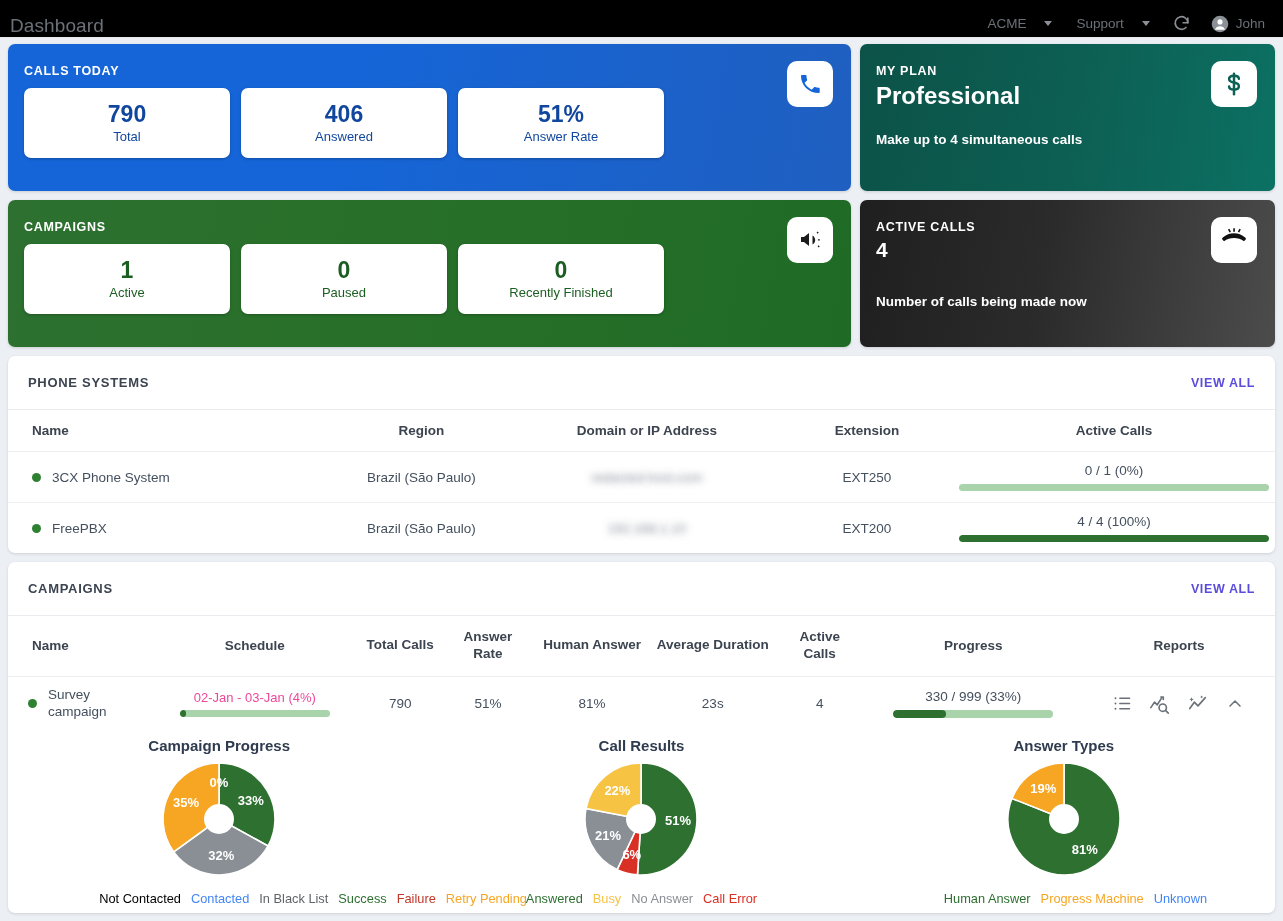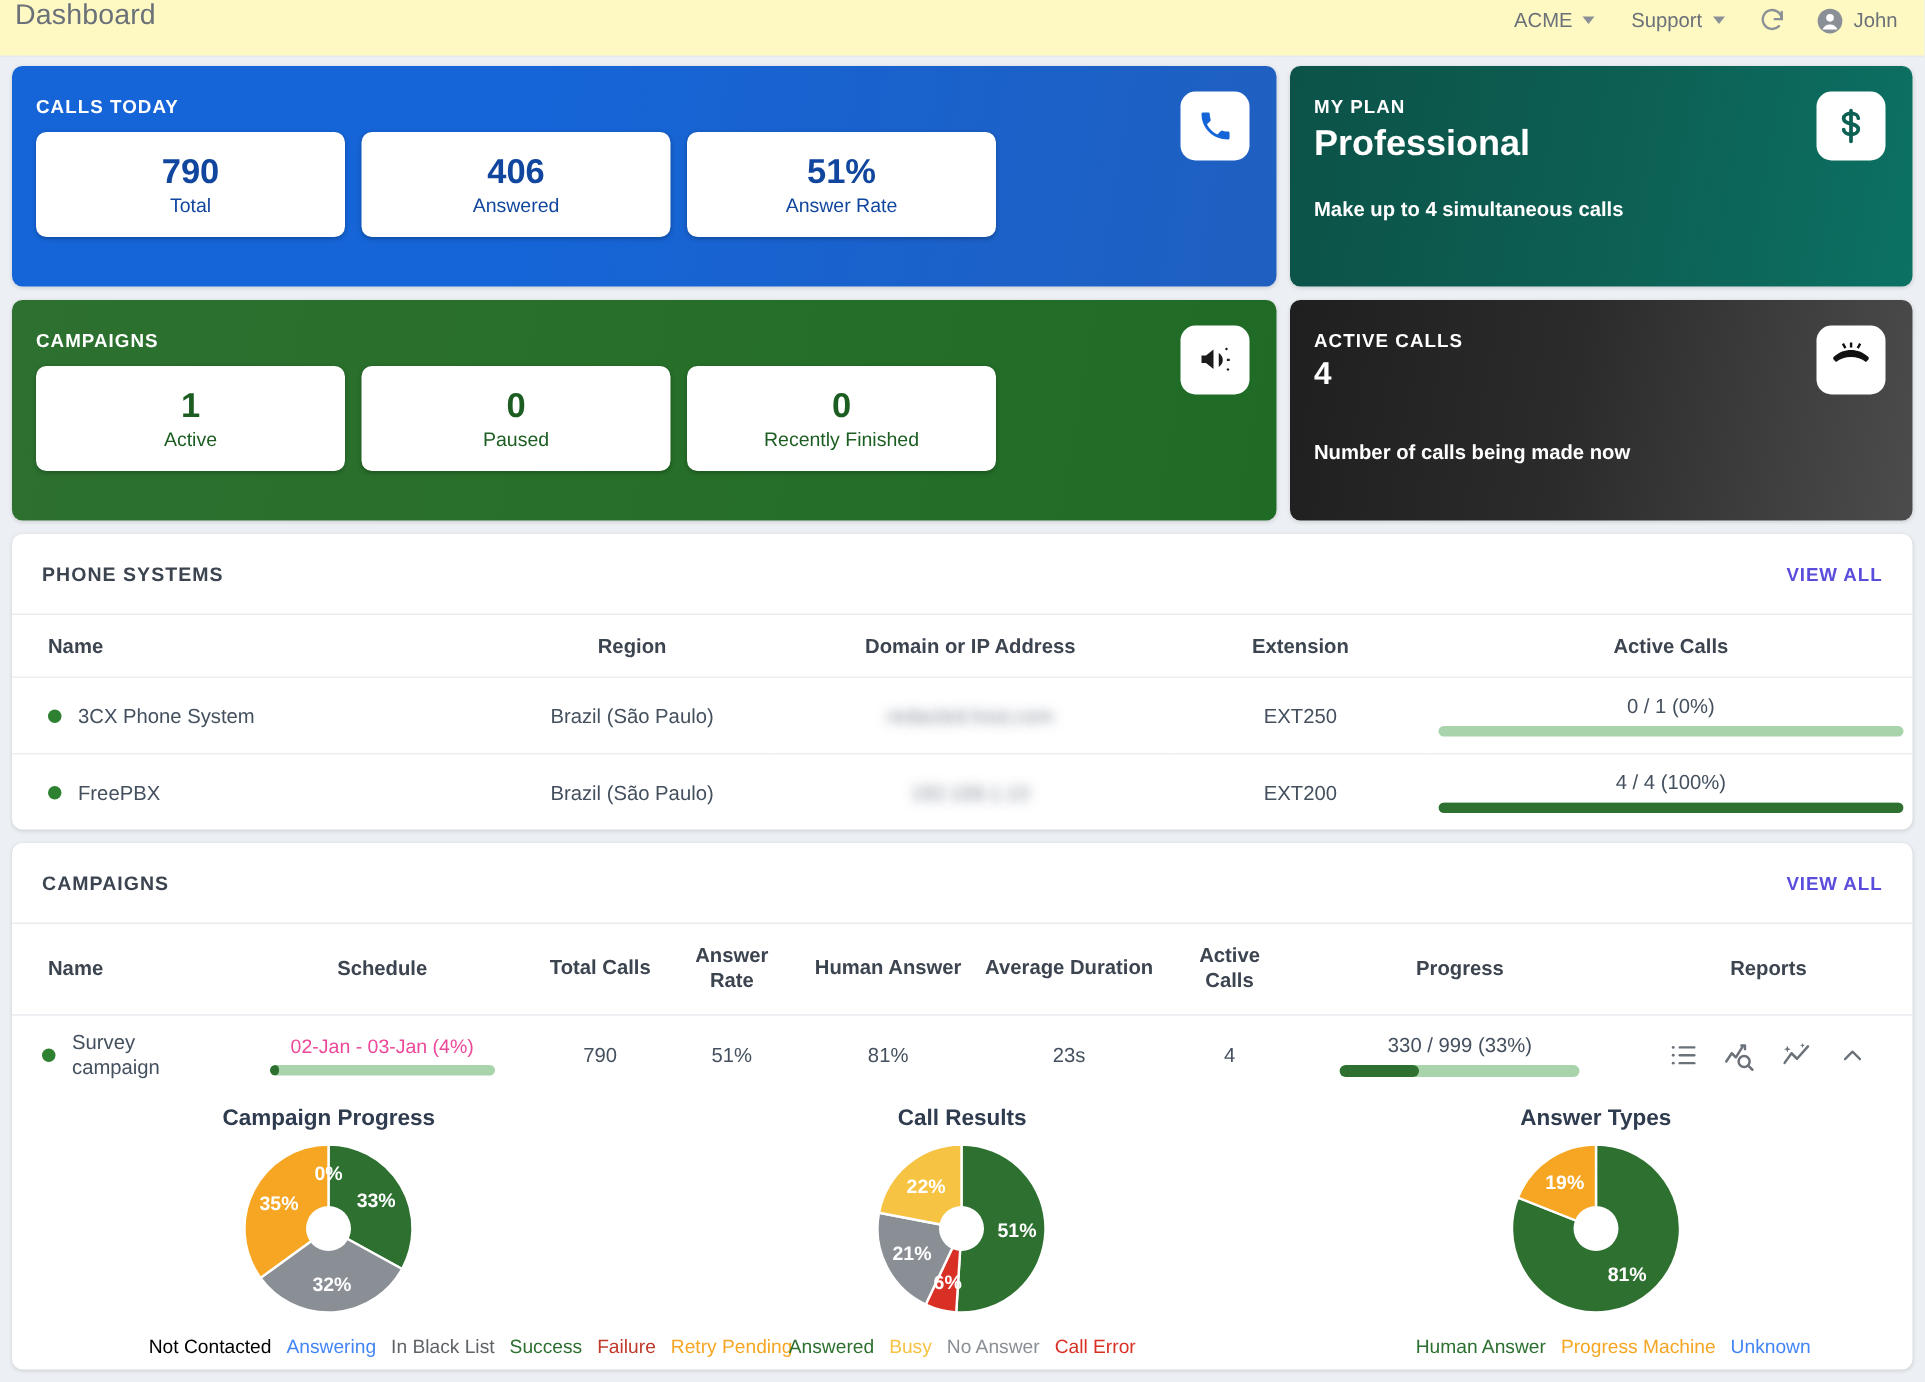--- a/index.html
+++ b/index.html
@@ -7,29 +7,29 @@
     width: 1283px; height: 921px;
     background: #eceff3;
     font-family: "Liberation Sans", sans-serif;
     color: #333;
     overflow: hidden;
   }
 
   
   .topbar {
     height: 38px;
-    background: #fef9c3;
-    display: flex; align-items: flex-start;
+    background: #000000;
+    display: flex; align-items: flex-end;
     padding: 0 14px 0 10px;
     border-bottom: 1px solid #e6e8ec;
   }
   .page-title { font-size: 19px; color: #6b7178; font-weight: 400; letter-spacing: .1px; }
   .topbar-right { margin-left: auto; display: flex; align-items: center; gap: 0; }
   .tb-item {
-    display: flex; align-items: center; gap: 7px;
+    display: flex; align-items: center; gap: 18px;
     font-size: 13.5px; color: #6b7178;
     padding: 4px 12px; cursor: pointer;
   }
   .caret { width: 0; height: 0; border-left: 4.5px solid transparent; border-right: 4.5px solid transparent;
            border-top: 5px solid #8b9097; display: inline-block; }
   .tb-icon { padding: 4px 10px; cursor: pointer; display: flex; align-items: center; }
   .tb-user { display: flex; align-items: center; gap: 7px; padding: 4px 4px 4px 10px; cursor: pointer;
              font-size: 13.5px; color: #6b7178; }
 
   
@@ -395,21 +395,21 @@
               <path d="M 59 59 L 59 3 A 56 56 0 0 1 108.07317408245635 85.97820574969606 Z" fill="#2d7030" stroke="#fff" stroke-width="1.6"></path>
               <path d="M 59 59 L 108.07317408245635 85.97820574969606 A 56 56 0 0 1 13.695048315002929 91.91597412837848 Z" fill="#8a8f96" stroke="#fff" stroke-width="1.6"></path>
               <path d="M 59 59 L 13.695048315002929 91.91597412837848 A 56 56 0 0 1 58.99999999999999 3 Z" fill="#f6a623" stroke="#fff" stroke-width="1.6"></path>
               <circle cx="59" cy="59" r="15" fill="#fff"></circle>
               <text class="slice-lbl" x="90.8" y="44.7" text-anchor="middle">33%</text>
               <text class="slice-lbl" x="61.3" y="100.4" text-anchor="middle">32%</text>
               <text class="slice-lbl" x="26.0" y="46.7" text-anchor="middle">35%</text>
               <text class="slice-lbl" x="59.0" y="26.5" text-anchor="middle">0%</text>
             </svg>
           </div>
-        <div class="legend"><span style="color:#000000">Not Contacted</span><span style="color:#4285f4">Answering</span><span style="color:#5f6368">In Black List</span><span style="color:#2d7030">Success</span><span style="color:#c0392b">Failure</span><span style="color:#f6a623">Retry Pending</span></div>
+        <div class="legend"><span style="color:#000000">Not Contacted</span><span style="color:#4285f4">Contacted</span><span style="color:#5f6368">In Black List</span><span style="color:#2d7030">Success</span><span style="color:#c0392b">Failure</span><span style="color:#f6a623">Retry Pending</span></div>
       </div>
       <div class="chart-col">
         <div class="chart-title">Call Results</div>
         <div class="donut-wrap">
             <svg width="118" height="118" viewBox="0 0 118 118">
               <path d="M 59 59 L 59 3 A 56 56 0 1 1 55.48373090635845 114.8894967919832 Z" fill="#2d7030" stroke="#fff" stroke-width="1.6"></path>
               <path d="M 59 59 L 55.48373090635845 114.8894967919832 A 56 56 0 0 1 35.15635967235593 109.67031493809709 Z" fill="#d93025" stroke="#fff" stroke-width="1.6"></path>
               <path d="M 59 59 L 35.15635967235593 109.67031493809709 A 56 56 0 0 1 3.9919139591934325 48.50664638319944 Z" fill="#8a8f96" stroke="#fff" stroke-width="1.6"></path>
               <path d="M 59 59 L 3.9919139591934325 48.50664638319944 A 56 56 0 0 1 58.99999999999999 3 Z" fill="#f6c343" stroke="#fff" stroke-width="1.6"></path>
               <circle cx="59" cy="59" r="15" fill="#fff"></circle>

